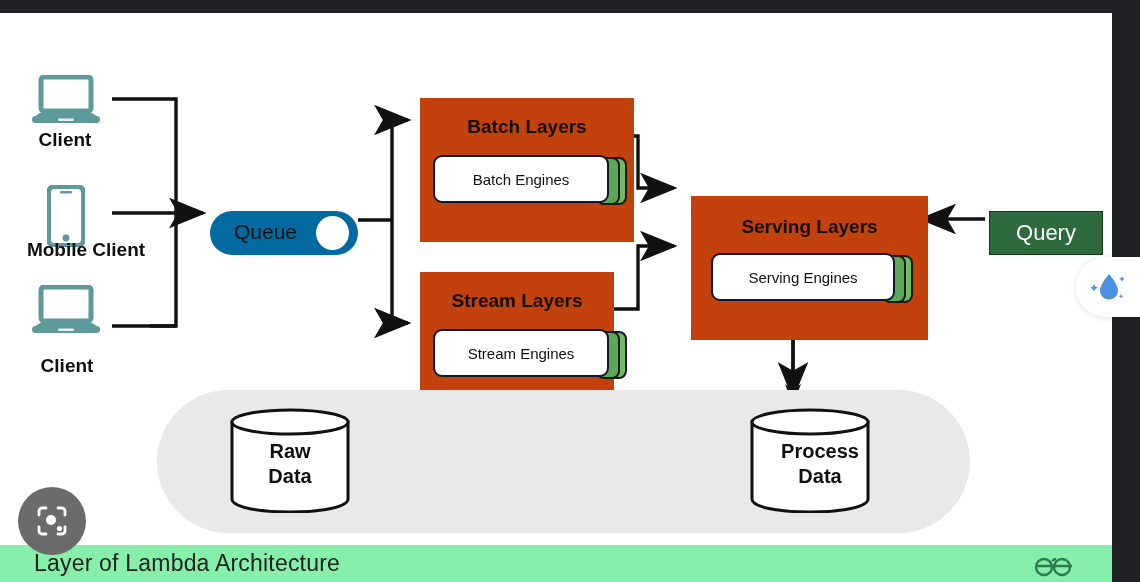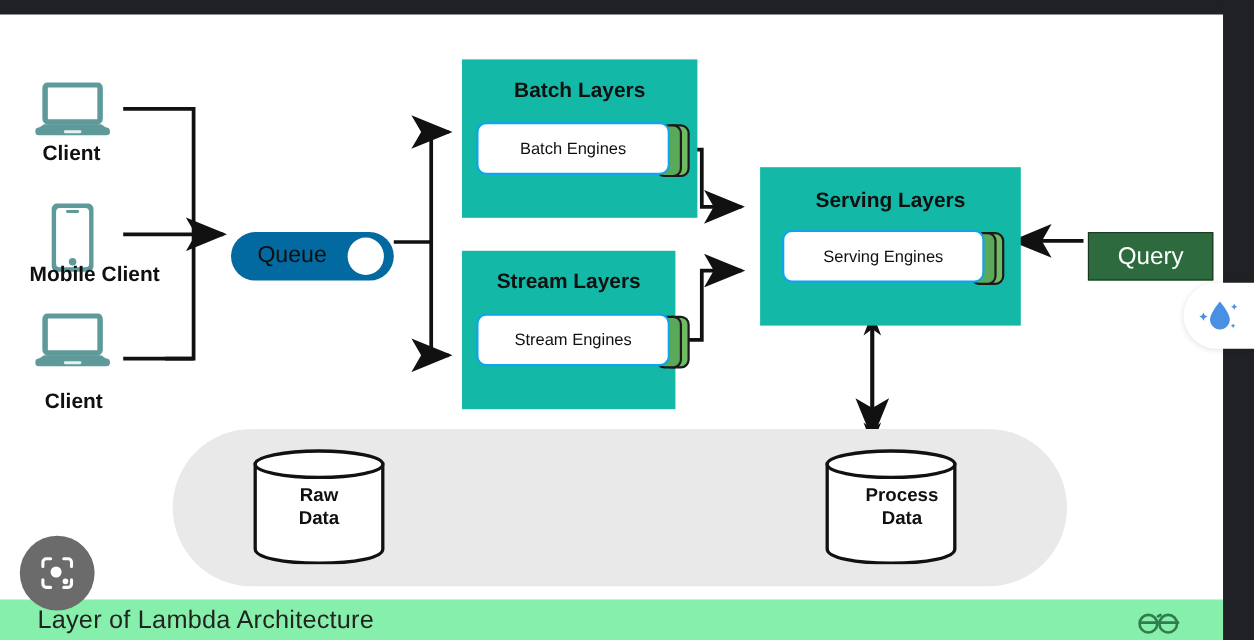--- a/index.html
+++ b/index.html
@@ -39,55 +39,55 @@
     background:#0369a1;border-radius:22px;
   }
   .queue-text{
     position:absolute;left:24px;top:9px;font-size:21px;font-weight:500;color:#101010;
   }
   .queue-knob{
     position:absolute;right:9px;top:5px;width:33px;height:34px;
     background:#ffffff;border-radius:50%;
   }
   
-  .panel{position:absolute;background:#14b8a6;}
+  .panel{position:absolute;background:#c2410c;margin-top:44px;}
   .panel-title{
     position:absolute;width:100%;text-align:center;
     font-size:19px;font-weight:700;color:#101010;white-space:nowrap;
   }
   
   .engine{position:absolute;}
   .engine .tab{
     position:absolute;top:2px;height:44px;width:20px;
     border:2px solid #1a1a1a;border-radius:8px;
   }
   .engine .tab.t1{background:#5aa95a;}
   .engine .tab.t2{background:#6fba63;}
   .engine .face{
     position:absolute;left:0;top:0;height:44px;
-    background:#ffffff;border:2px solid #0ea5e9;border-radius:9px;
+    background:#ffffff;border:2px solid #0f172a;border-radius:9px;
     display:flex;align-items:center;justify-content:center;
   }
   .engine .face span{font-size:15px;font-weight:500;color:#101010;white-space:nowrap;}
   
   .query{
     position:absolute;left:989px;top:198px;width:112px;height:42px;
     background:#2d6b3f;border:1px solid #17381f;
     display:flex;align-items:center;justify-content:center;
   }
   .query span{color:#fdfdfd;font-size:22px;font-weight:400;}
   
   .rail{
     position:absolute;left:157px;top:377px;width:813px;height:143px;
     background:#e9e9e9;border-radius:72px;
   }
   .cyl{position:absolute;}
   .cyl-label{
     position:absolute;width:100%;text-align:center;left:0;
-    font-size:17px;font-weight:700;color:#101010;line-height:1.25;
+    font-size:20px;font-weight:700;color:#101010;line-height:1.25;
   }
   
   .wires{position:absolute;left:0;top:0;width:1112px;height:569px;pointer-events:none;}
   
   .lens-btn{
     position:absolute;left:18px;top:487px;width:68px;height:68px;border-radius:50%;
     background:#6b6b6b;display:flex;align-items:center;justify-content:center;
   }
   .droplet-btn{
     position:absolute;right:0px;top:257px;width:64px;height:60px;

